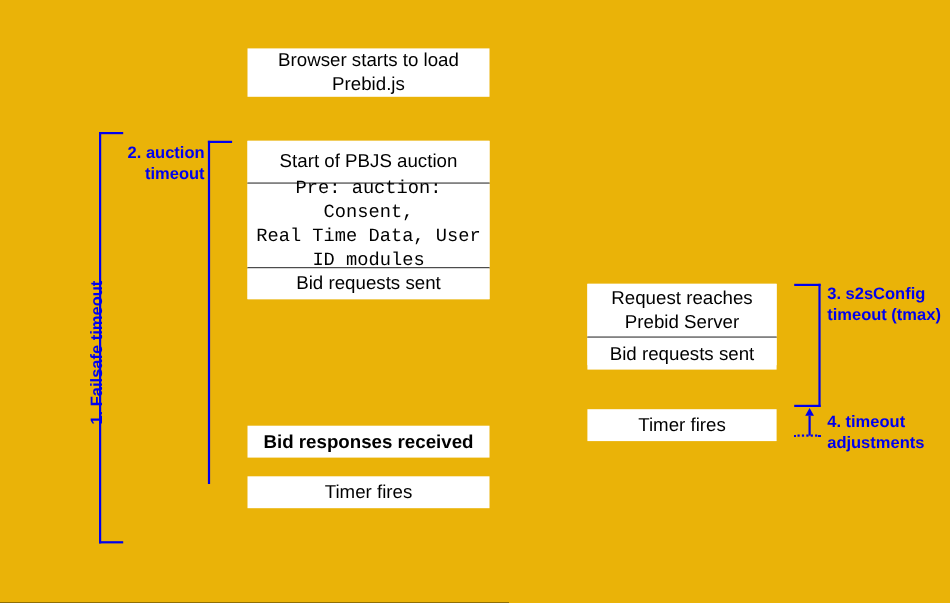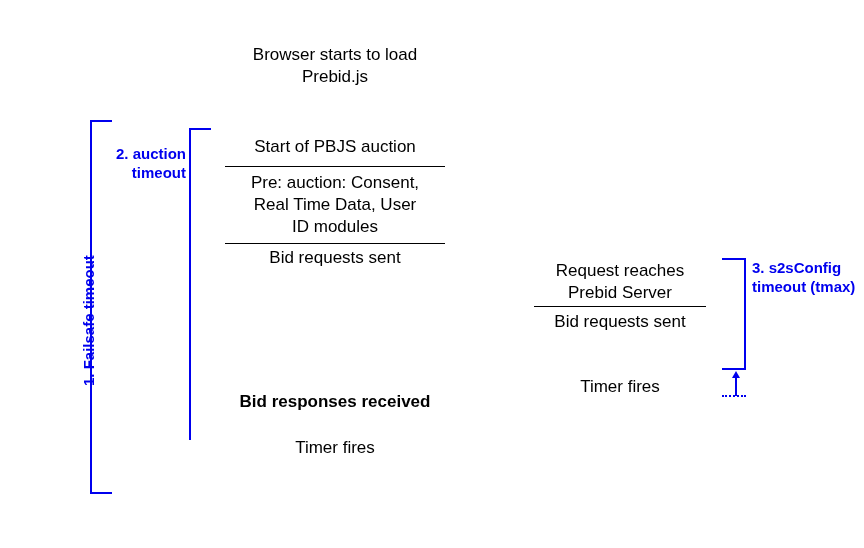--- a/index.html
+++ b/index.html
@@ -4,21 +4,21 @@
 <style>
   html, body {
     margin: 0;
     padding: 0;
     background: #000000;
   }
   #canvas {
     position: relative;
     width: 864px;
     height: 548px;
-    background: #ffffff;
+    background: #eab308;
     overflow: hidden;
     font-family: "Liberation Sans", sans-serif;
   }
   .box {
     position: absolute;
     background: #ffffff;
     color: #000000;
     display: flex;
     align-items: center;
     justify-content: center;
@@ -101,21 +101,21 @@
 <body>
 
 <div id="canvas">
 
   <div class="box" style="left:225px; top:44px; width:220px; height:44px;">Browser starts to load
 Prebid.js</div>
 
   <div class="stack" style="left:225px; top:128px; width:220px; height:144px;">
     <div class="stack-cell" style="height:38px;">Start of PBJS auction</div>
     <div class="stack-sep"></div>
-    <div class="stack-cell" style="height:76px;">Pre: auction: Consent,
+    <div class="stack-cell" style="height:76px;font-family:Liberation Mono, monospace;">Pre: auction: Consent,
 Real Time Data, User
 ID modules</div>
     <div class="stack-sep"></div>
     <div class="stack-cell" style="height:28px;">Bid requests sent</div>
   </div>
 
   <div class="box" style="left:225px; top:387px; width:220px; height:29px;font-weight:bold;">Bid responses received</div>
 
   <div class="box" style="left:225px; top:433px; width:220px; height:29px;">Timer fires</div>
 
@@ -129,26 +129,28 @@
 
   <div class="box" style="left:534px; top:372px; width:172px; height:29px;">Timer fires</div>
 
   <div class="vline" style="left:90px; top:120px; height:374px;"></div>
   <div class="hline" style="left:90px; top:120px; width:22px;"></div>
   <div class="hline" style="left:90px; top:492px; width:22px;"></div>
   <div class="rot-label" style="left:80px; top:386px;">1. Failsafe timeout</div>
 
   <div class="vline" style="left:189px; top:128px; height:312px;"></div>
   <div class="hline" style="left:189px; top:128px; width:22px;"></div>
-  <div class="blabel right-align" style="left:100px; top:144px; width:86px;text-align:right;">2. auction
+  <div class="blabel right-align" style="left:100px; top:130px; width:86px;text-align:right;">2. auction
 timeout</div>
 
   <div class="vline" style="left:744px; top:258px; height:112px;"></div>
   <div class="hline" style="left:722px; top:258px; width:24px;"></div>
   <div class="hline" style="left:722px; top:368px; width:24px;"></div>
   <div class="blabel" style="left:752px; top:258px; width:110px;">3. s2sConfig
 timeout (tmax)</div>
 
   <div class="arrow-shaft" style="left:735px; top:378px; height:18px;"></div>
   <div class="arrow-head" style="left:732px; top:371px;"></div>
   <div class="dotted" style="left:722px; top:395px; width:24px;"></div>
+  <div class="blabel" style="left:752px; top:374px; width:110px;">4. timeout
+adjustments</div>
 
 </div>
 
 </body></html>

